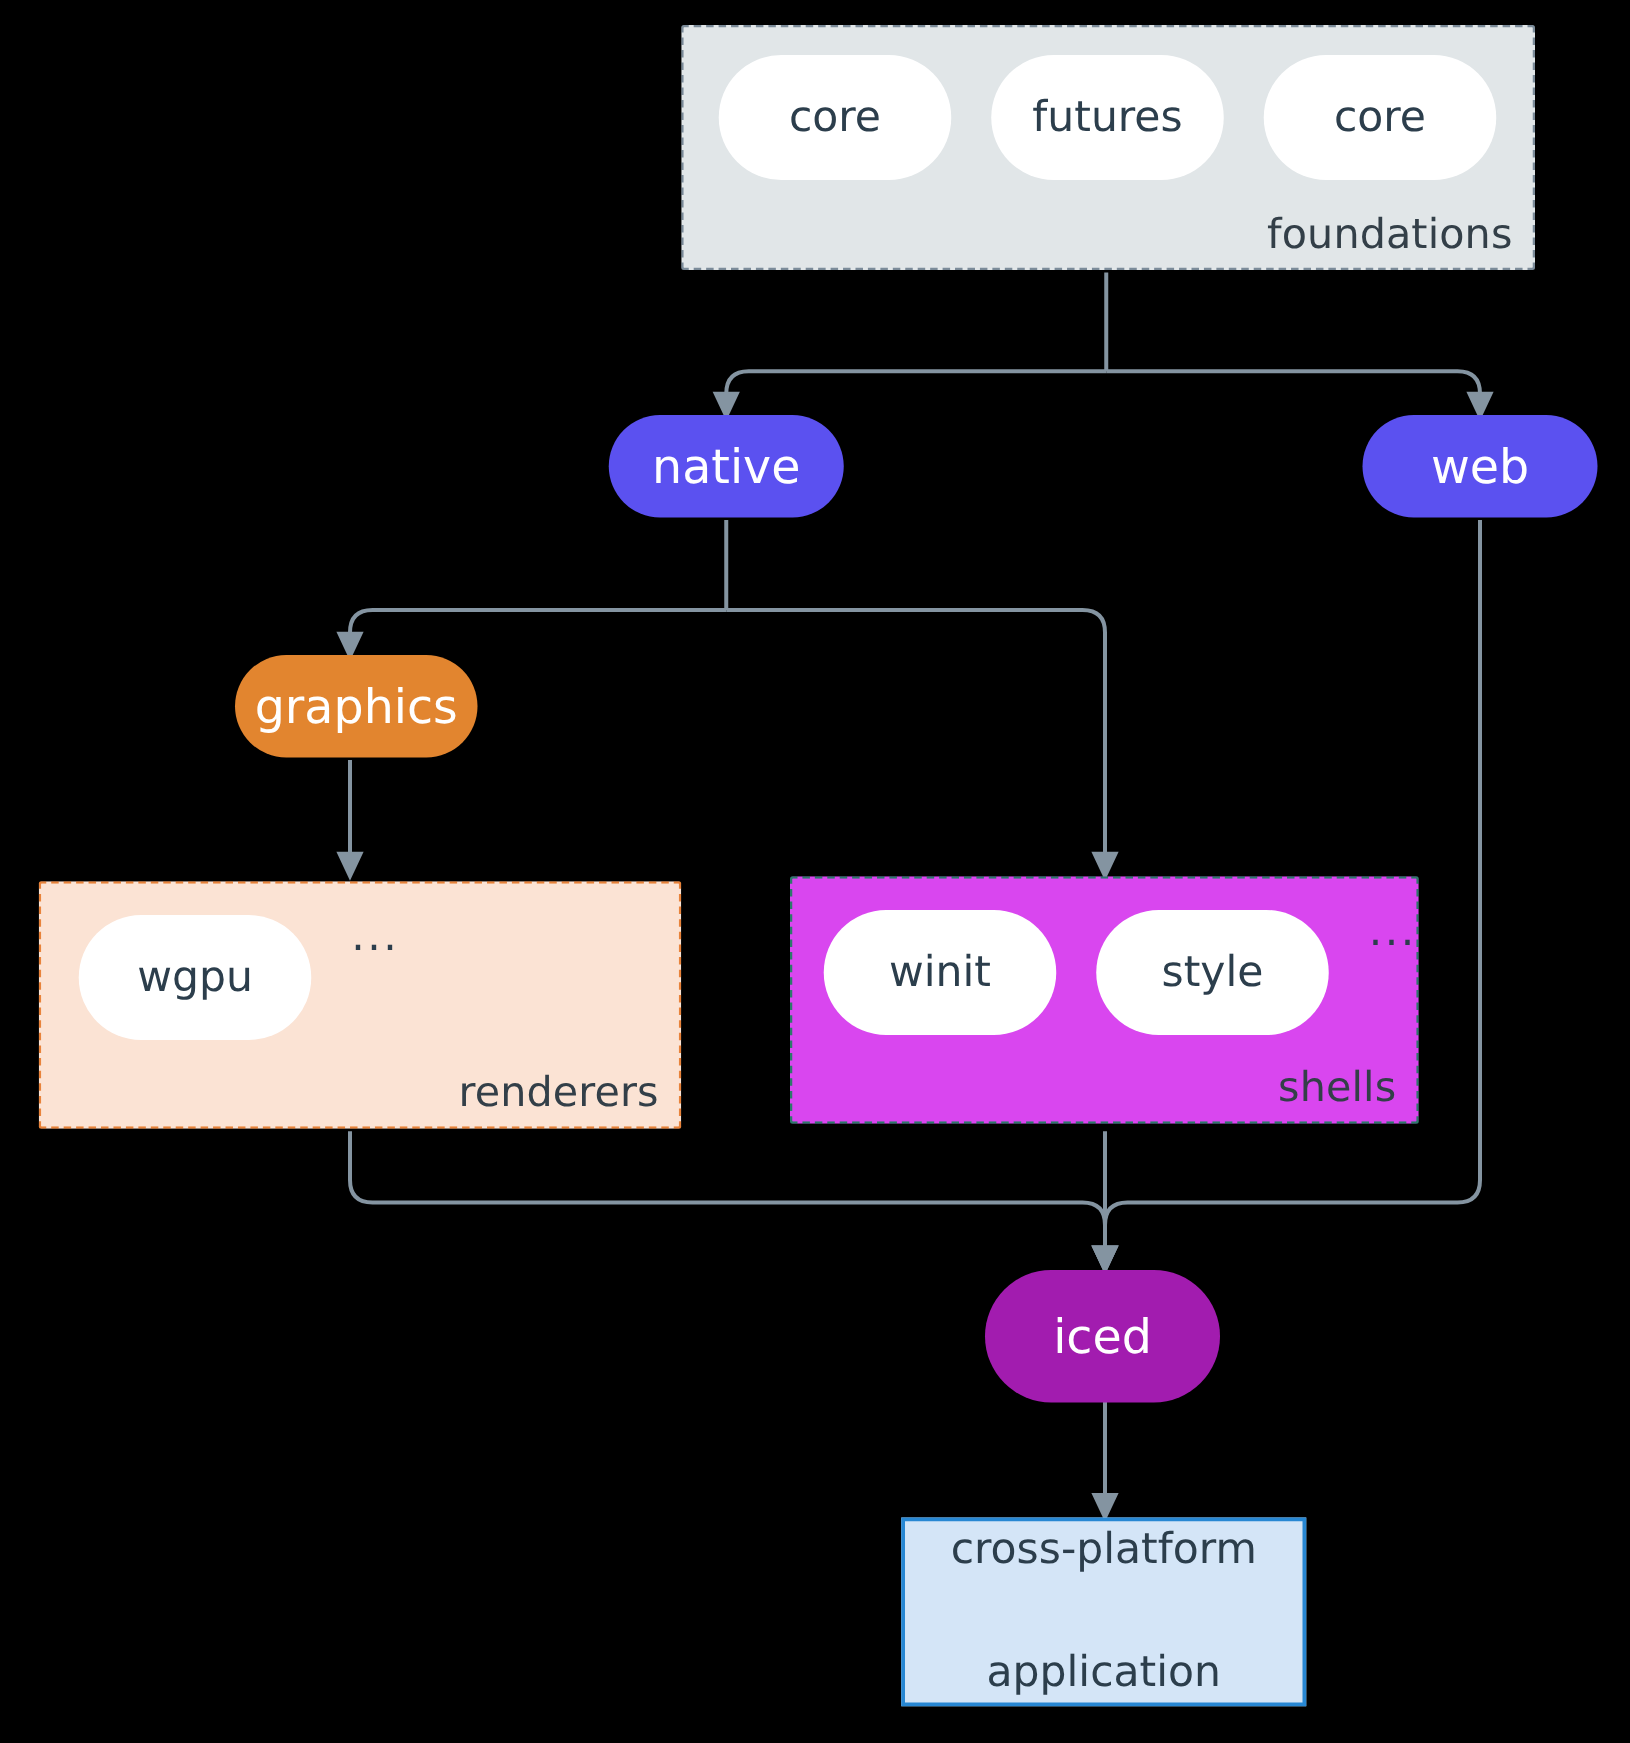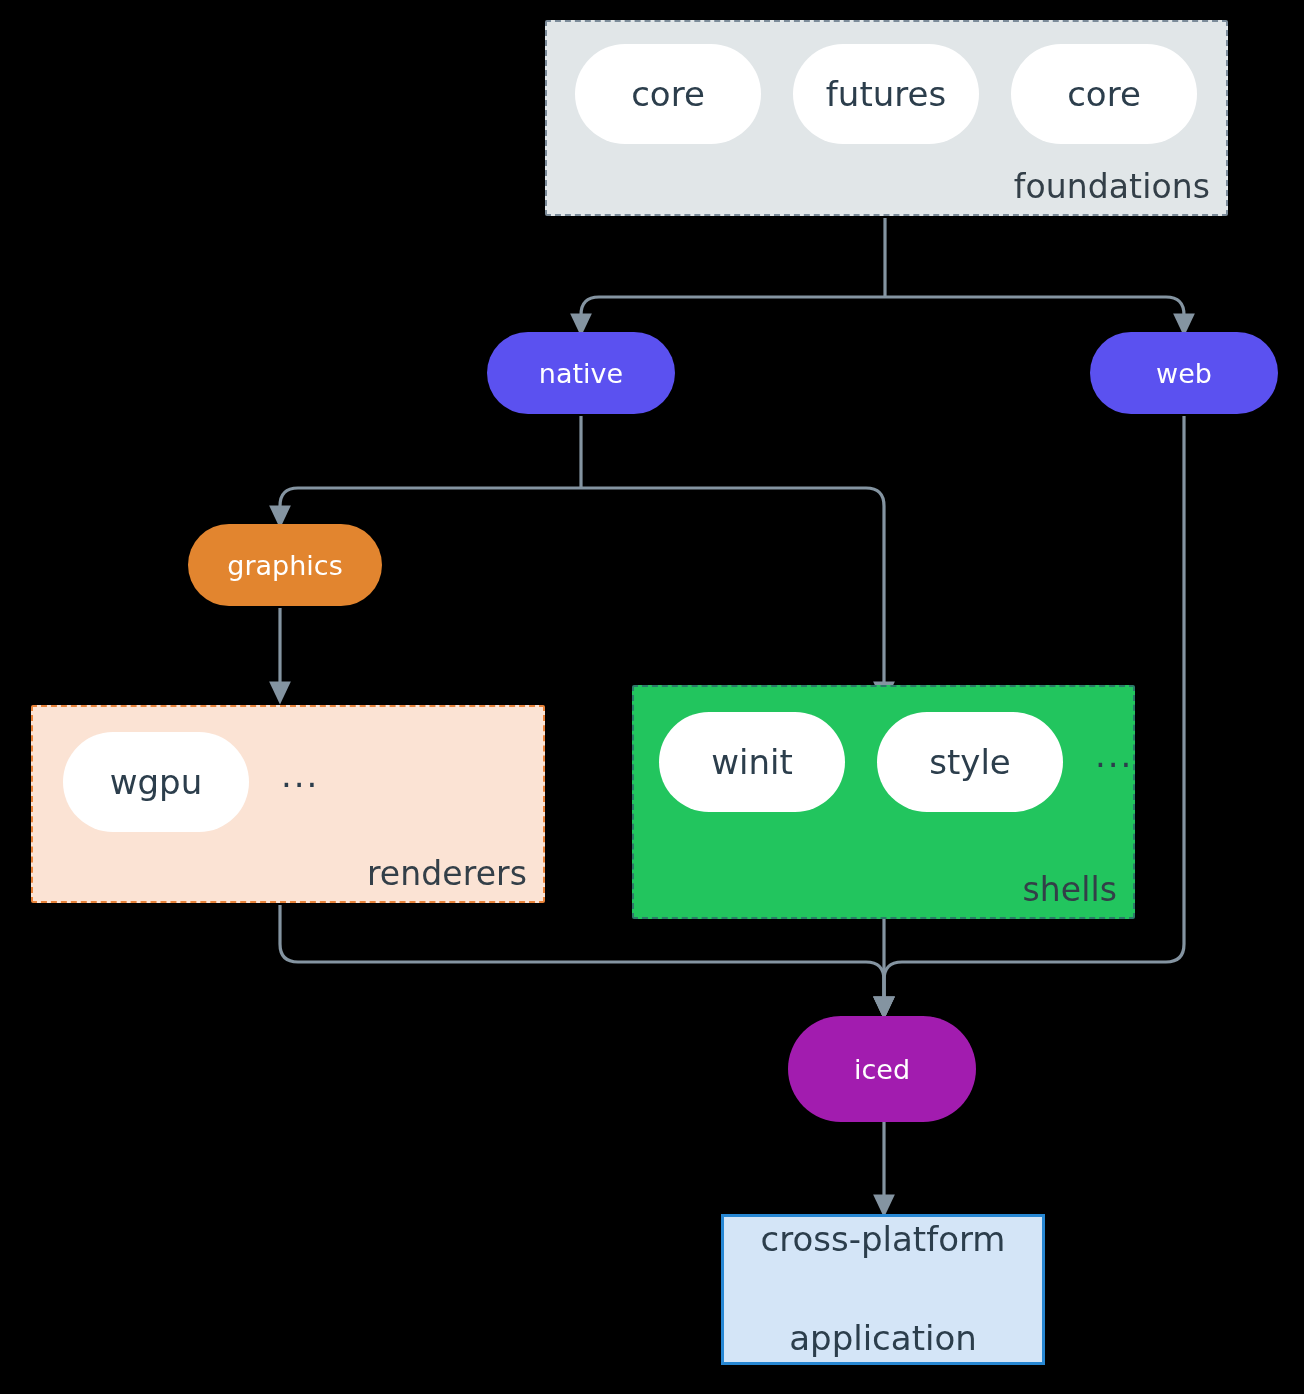--- a/index.html
+++ b/index.html
@@ -36,21 +36,21 @@
     font-size: 33px;
     color: #333f48;
     letter-spacing: .1px;
     white-space: nowrap;
   }
   .group-items {
     position: absolute;
     left: 0;
     top: 0;
     display: flex;
-    align-items: center;
+    align-items: flex-start;
     gap: 32px;
   }
 
   #group-foundations {
     left: 545px; top: 20px;
     width: 683px; height: 196px;
     background: #e1e6e8;
     border: 2px dashed #7b8b99;
     border-radius: 2px;
   }
@@ -59,23 +59,23 @@
   #group-renderers {
     left: 31px; top: 705px;
     width: 514px; height: 198px;
     background: #fbe3d4;
     border: 2px dashed #e8833a;
     border-radius: 2px;
   }
   #group-renderers .group-items { left: 30px; top: 25px; }
 
   #group-shells {
-    left: 632px; top: 685px;
-    width: 503px; height: 234px;
-    background: #22c55e;
+    left: 632px; top: 701px;
+    width: 503px; height: 198px;
+    background: #d946ef;
     border: 2px dashed #2c7a6a;
     border-radius: 2px;
   }
   #group-shells .group-items { left: 25px; top: 25px; }
 
   
   .pill {
     background: #ffffff;
     border-radius: 60px;
     height: 100px;
@@ -96,21 +96,21 @@
     padding-bottom: 14px;
   }
 
   
   .node {
     position: absolute;
     display: flex;
     align-items: center;
     justify-content: center;
     color: #ffffff;
-    font-size: 27px;
+    font-size: 38px;
     border-radius: 60px;
     box-sizing: border-box;
     white-space: nowrap;
   }
   #node-native { left: 487px; top: 332px; width: 188px; height: 82px; background: #5b51f0; }
   #node-web    { left: 1090px; top: 332px; width: 188px; height: 82px; background: #5b51f0; }
   #node-graphics { left: 188px; top: 524px; width: 194px; height: 82px; background: #e2852f; }
   #node-iced   { left: 788px; top: 1016px; width: 188px; height: 106px; background: #a21caf; }
 
   

